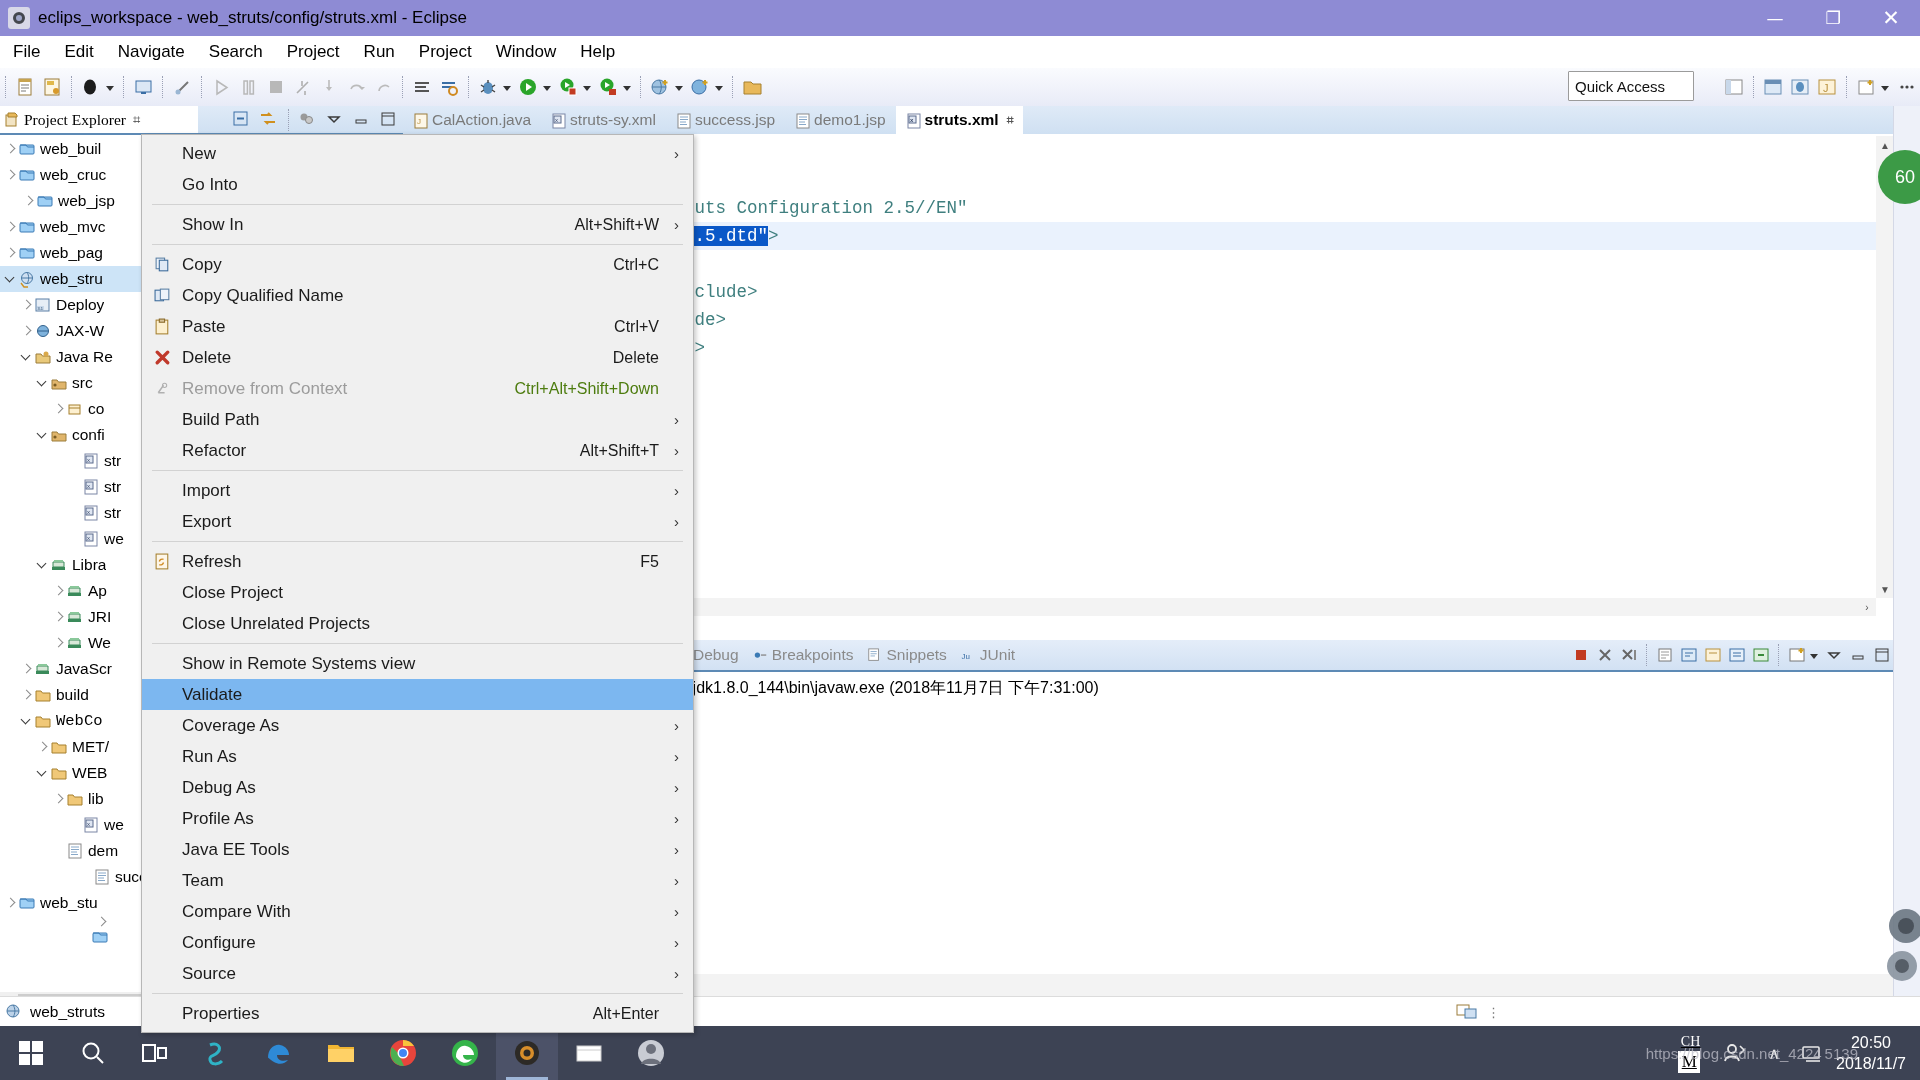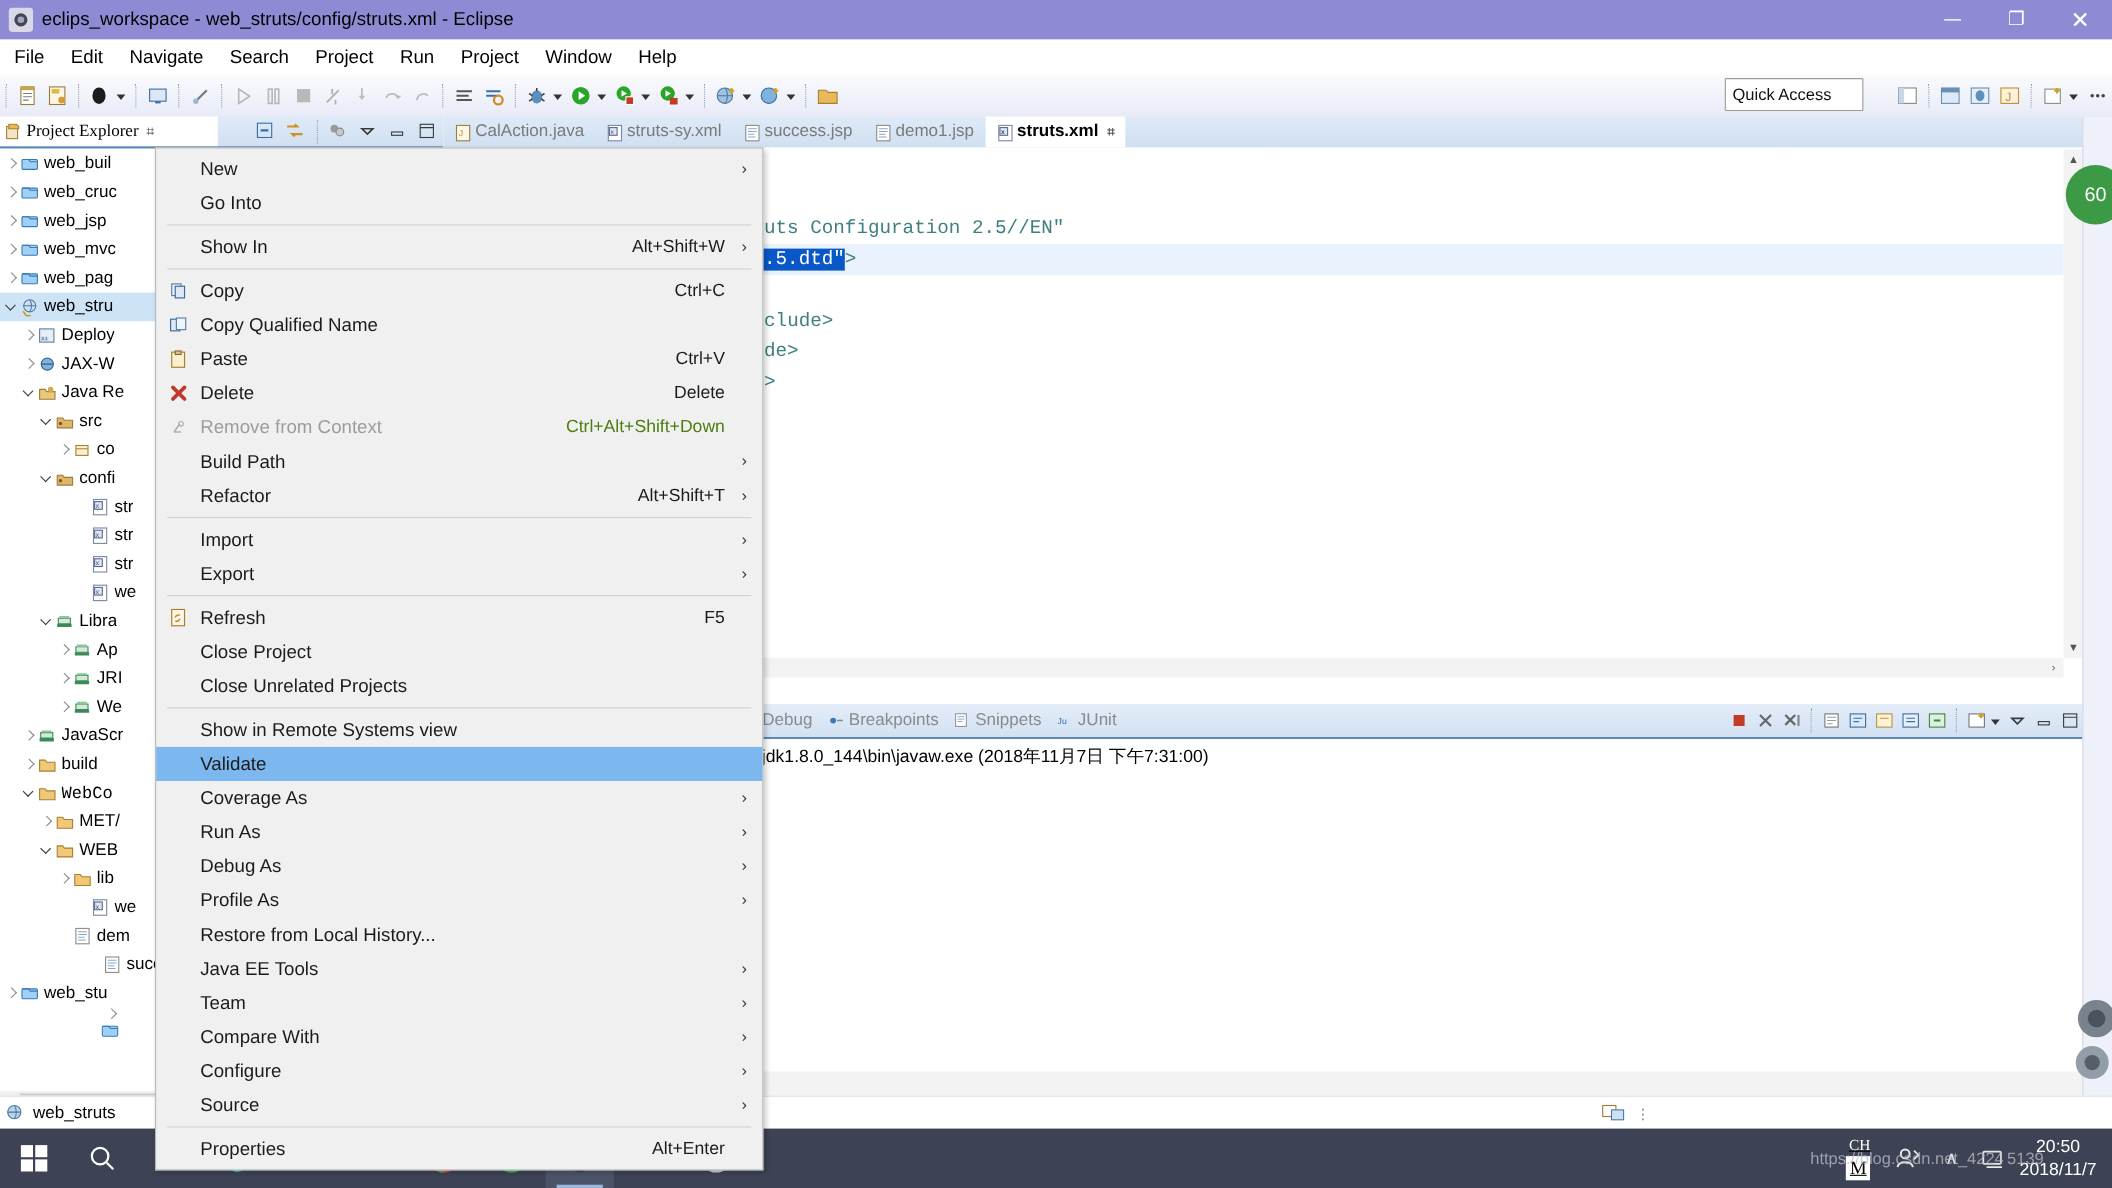--- a/index.html
+++ b/index.html
@@ -395,21 +395,21 @@
           <span class="tlabel">web_buil</span>
         </div>
         <div class="trow" style="padding-left: 4px;">
           <span class="tw r"></span>
           <span class="ticon"><svg width="17" height="17" viewBox="0 0 17 17">
               <rect x="1" y="4" width="14" height="9" rx="1" fill="#9fd0f5" stroke="#3a7ab5"></rect>
               <path d="M1 4h6l1.5 2H15" fill="none" stroke="#3a7ab5"></path>
             </svg></span>
           <span class="tlabel">web_cruc</span>
         </div>
-        <div class="trow" style="padding-left: 4px;">
+        <div class="trow" style="padding-left: 4px; margin-left: 18px;">
           <span class="tw r"></span>
           <span class="ticon"><svg width="17" height="17" viewBox="0 0 17 17">
               <rect x="1" y="4" width="14" height="9" rx="1" fill="#9fd0f5" stroke="#3a7ab5"></rect>
               <path d="M1 4h6l1.5 2H15" fill="none" stroke="#3a7ab5"></path>
             </svg></span>
           <span class="tlabel">web_jsp</span>
         </div>
         <div class="trow" style="padding-left: 4px;">
           <span class="tw r"></span>
           <span class="ticon"><svg width="17" height="17" viewBox="0 0 17 17">
@@ -990,24 +990,20 @@
         <span class="txt">Debug As</span>
         <span class="sub">›</span>
       </div>
       <div class="ctx-item">
         <span class="ico"></span>
         <span class="txt">Profile As</span>
         <span class="sub">›</span>
       </div>
       <div class="ctx-item">
         <span class="ico"></span>
-        <span class="txt">Restore from Local History...</span>
-      </div>
-      <div class="ctx-item">
-        <span class="ico"></span>
         <span class="txt">Java EE Tools</span>
         <span class="sub">›</span>
       </div>
       <div class="ctx-item">
         <span class="ico"></span>
         <span class="txt">Team</span>
         <span class="sub">›</span>
       </div>
       <div class="ctx-item">
         <span class="ico"></span>

